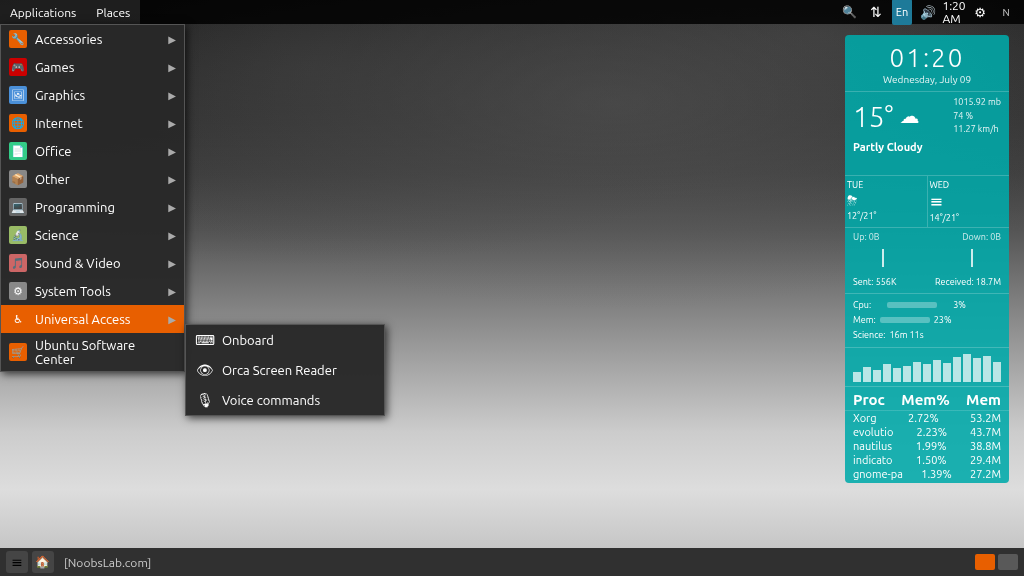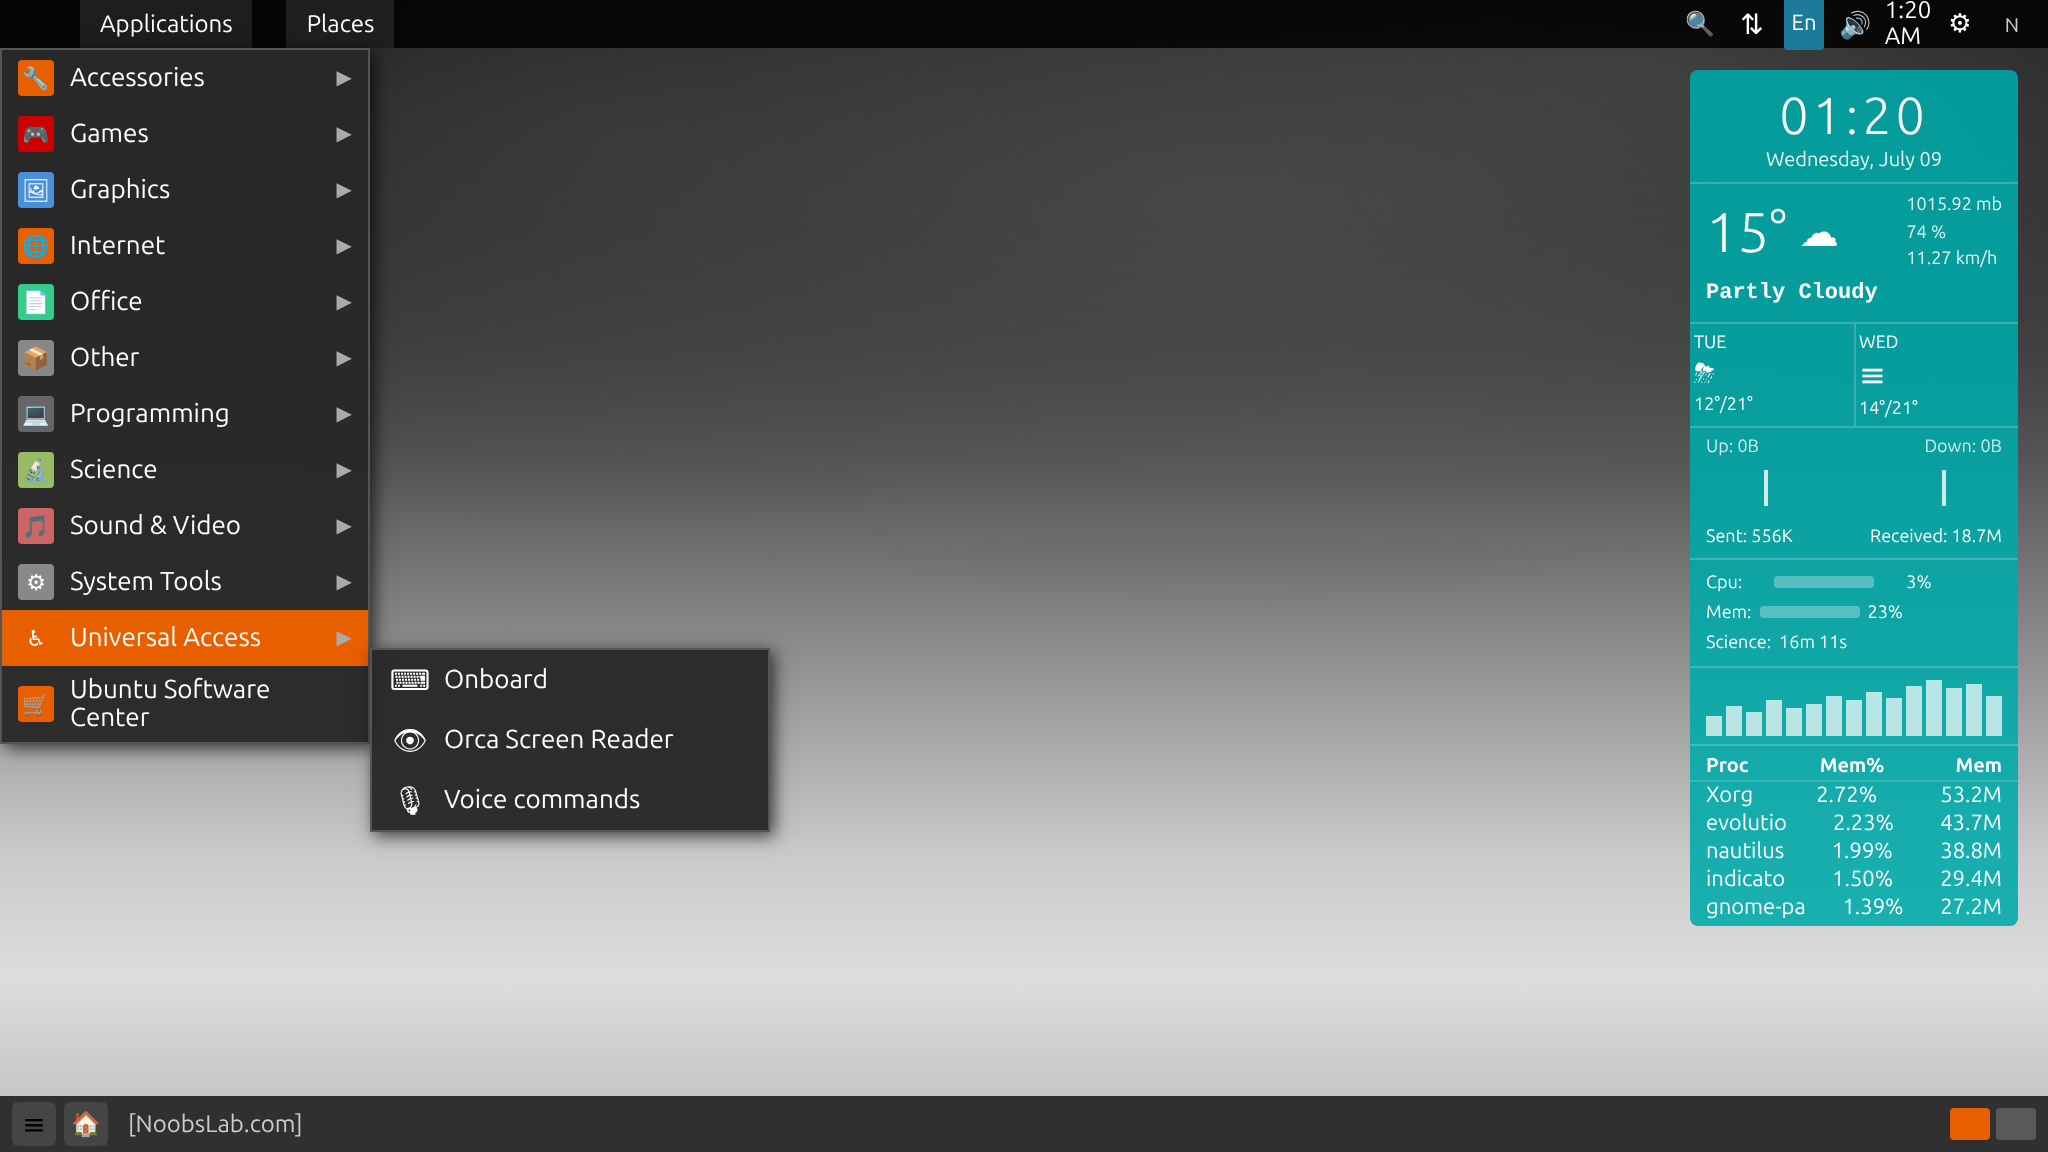--- a/index.html
+++ b/index.html
@@ -48,22 +48,21 @@
       height: 24px;
       background: rgba(0,0,0,0.85);
       display: flex;
       align-items: center;
       z-index: 100;
     }
 
     #taskbar-left {
       display: flex;
       align-items: center;
-      gap: 17px;
-      margin-left: 40px;
+      gap: 0;
     }
 
     .taskbar-item {
       color: #fff;
       padding: 0 10px;
       height: 24px;
       display: flex;
       align-items: center;
       font-size: 12px;
       cursor: pointer;
@@ -222,24 +221,23 @@
     }
 
     #weather-stats {
       margin-left: auto;
       font-size: 9px;
       line-height: 1.5;
       opacity: 0.9;
     }
 
     #weather-condition {
-      padding: 0 8px 8px;
+      padding: 0 8px 22px;
       font-size: 11px;
       font-weight: bold;
-      font-family: Liberation Mono, monospace;
     }
 
     #weather-forecast {
       display: flex;
       border-top: 1px solid rgba(255,255,255,0.2);
     }
 
     .forecast-day {
       flex: 1;
       padding: 4px 2px;
@@ -304,21 +302,21 @@
 
     #weather-procs {
       border-top: 1px solid rgba(255,255,255,0.2);
       padding: 2px 0;
     }
 
     #procs-header {
       display: flex;
       justify-content: space-between;
       padding: 2px 8px;
-      font-size: 10px;
+      font-size: 15px;
       font-weight: bold;
       border-bottom: 1px solid rgba(255,255,255,0.15);
     }
 
     .proc-row {
       display: flex;
       justify-content: space-between;
       padding: 1px 8px;
       font-size: 11px;
     }

